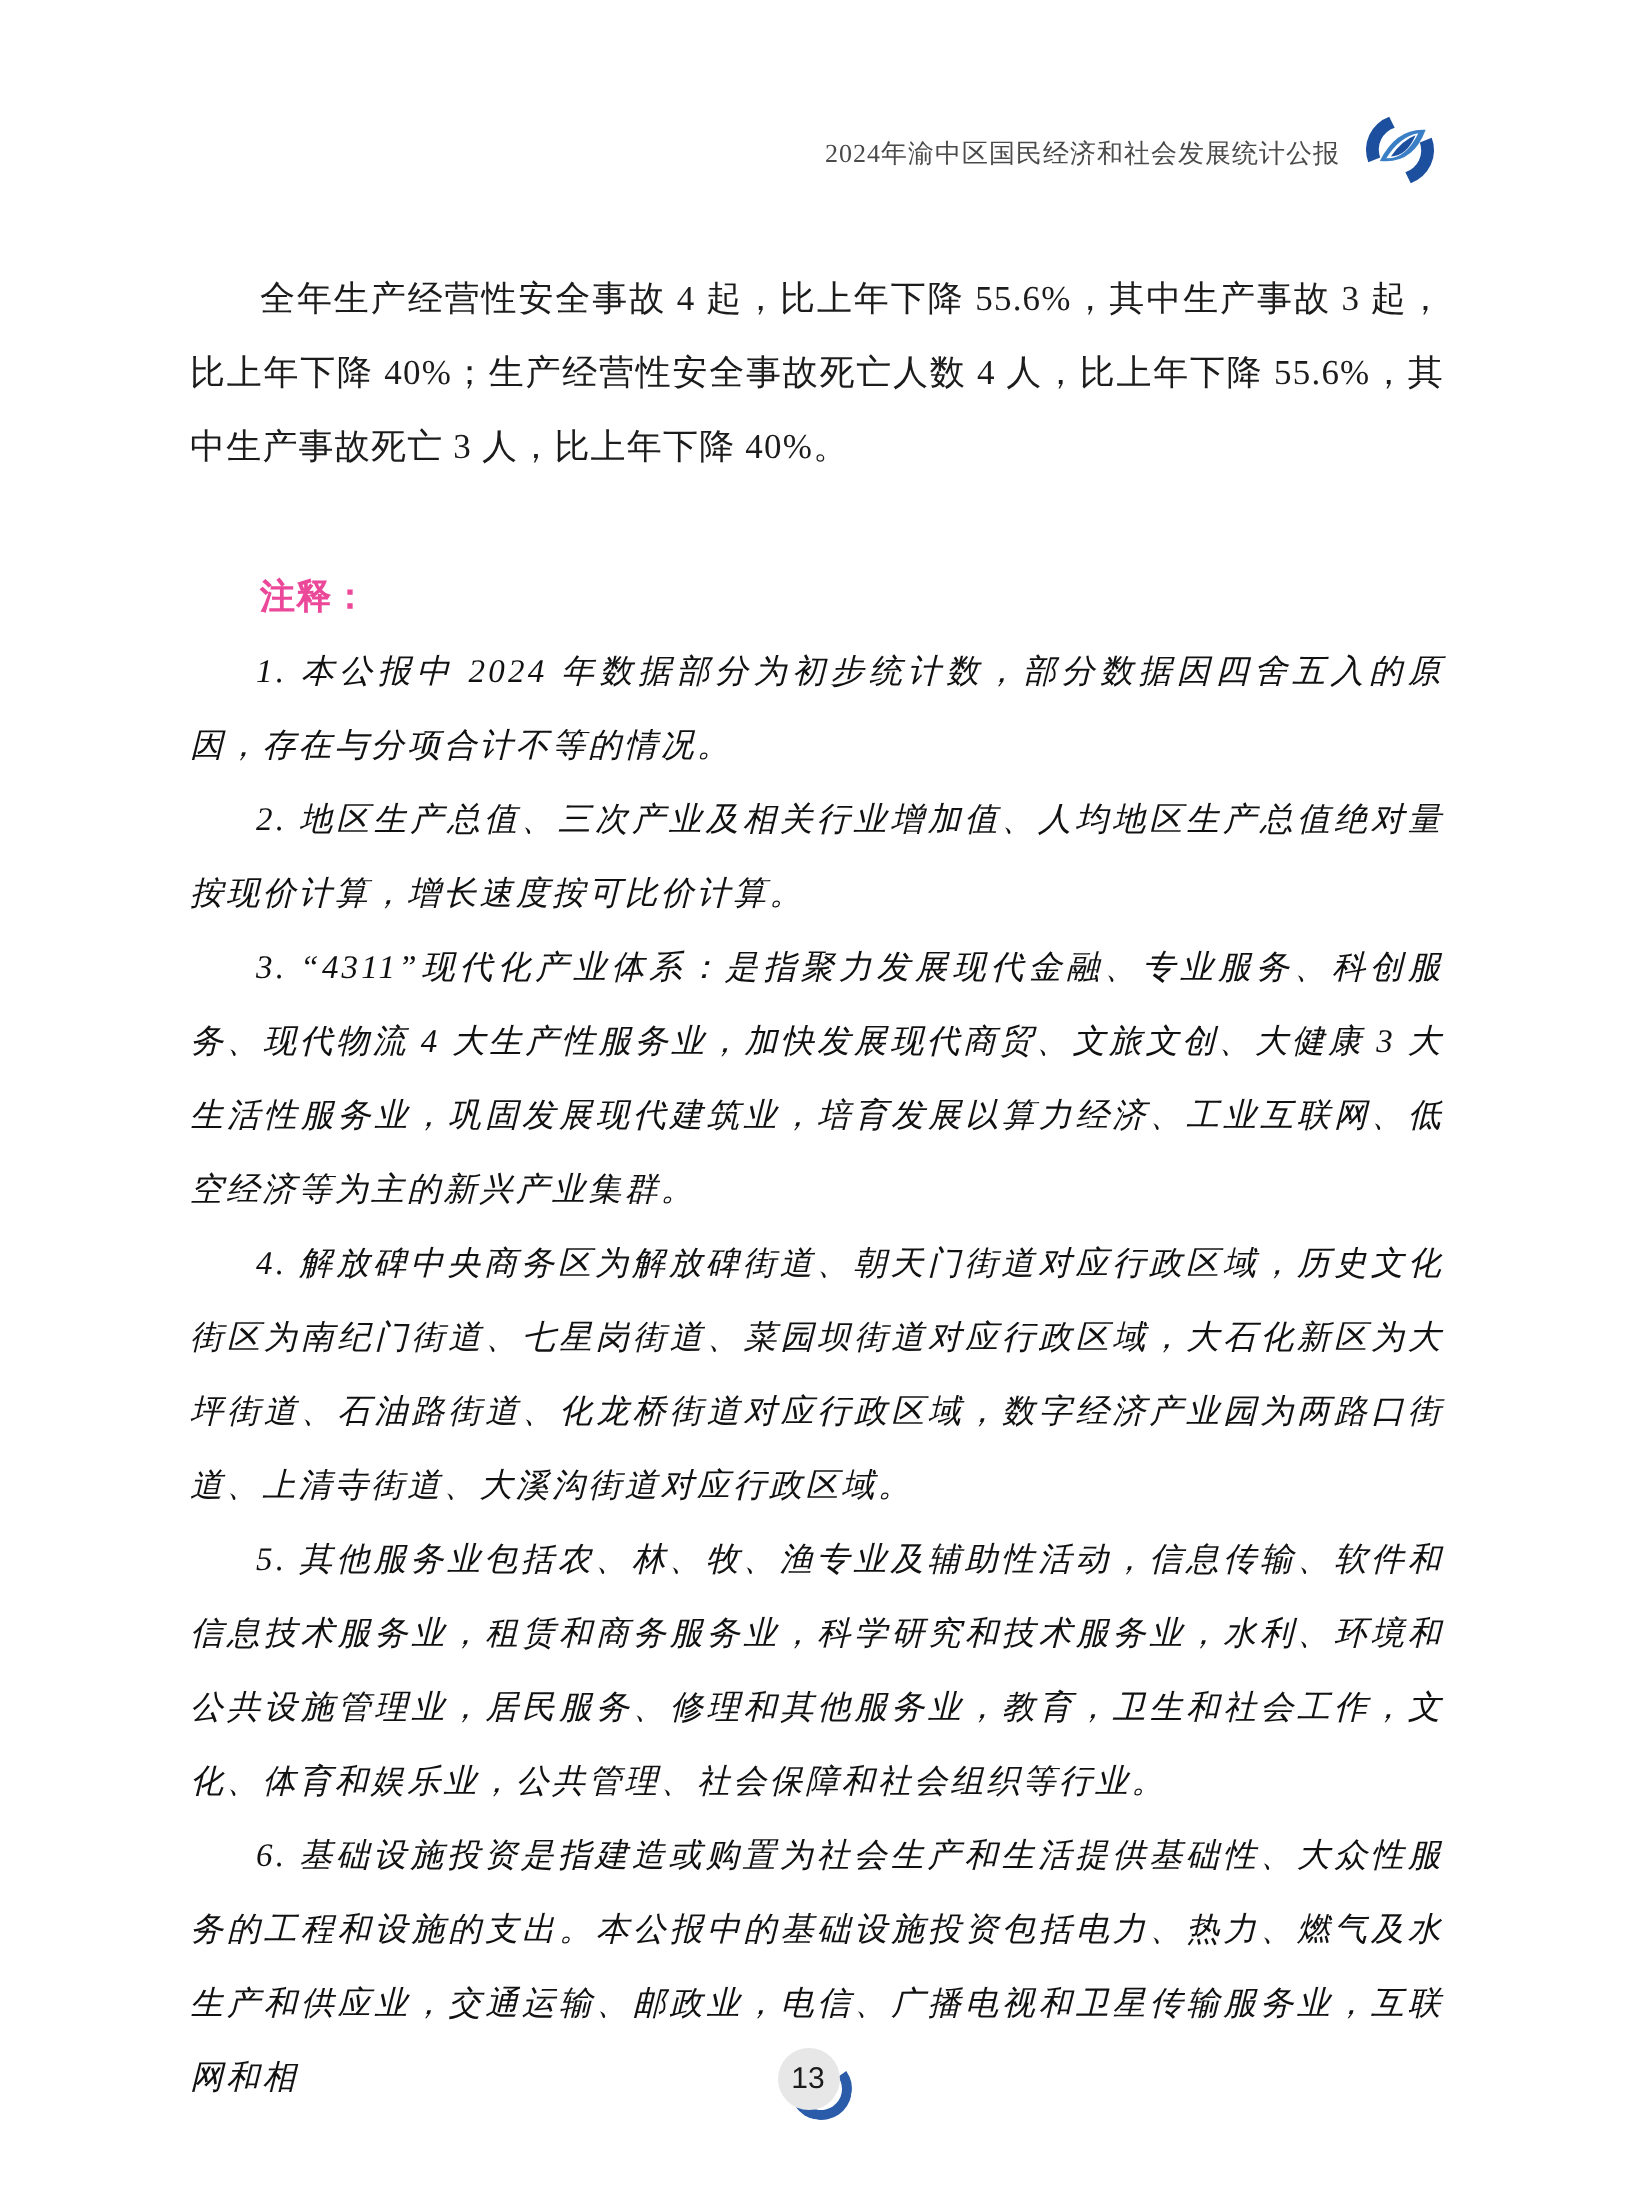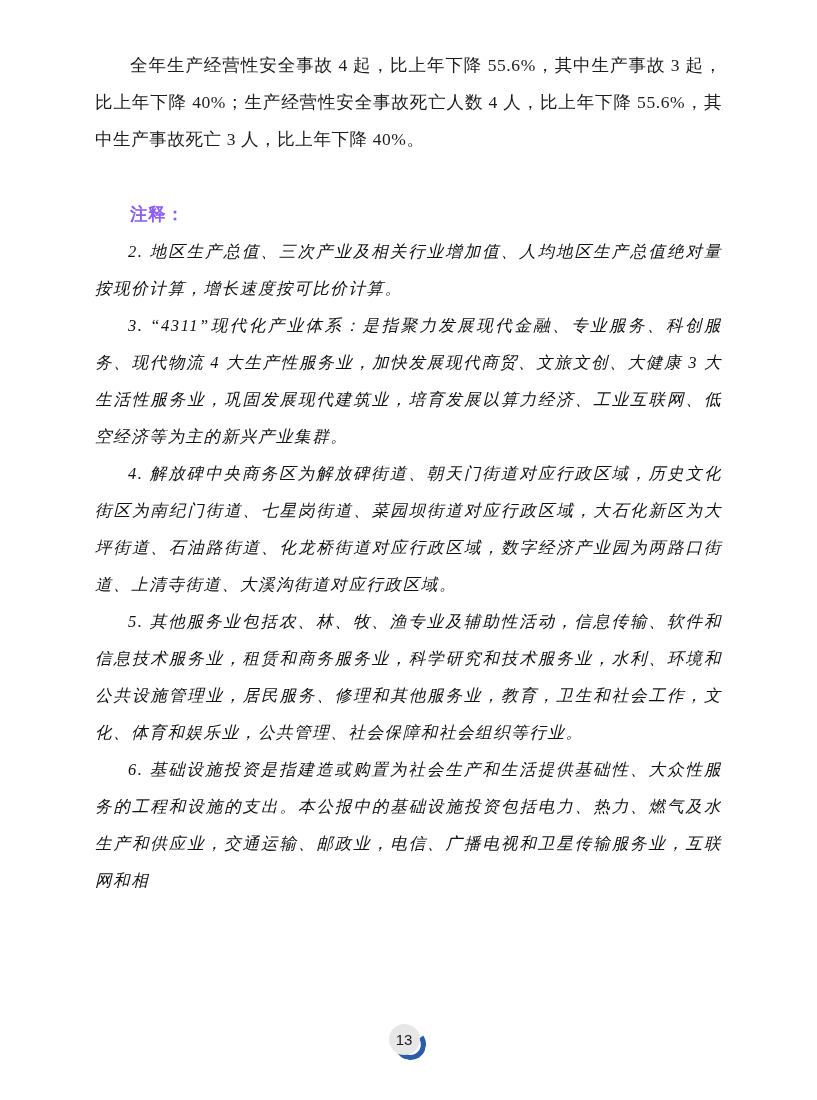--- a/index.html
+++ b/index.html
@@ -55,21 +55,21 @@
   .para + .para { margin-top: 16px; }
 
   
   .notes-section { margin-top: 38px; }
   .notes-heading {
     font-family: "Liberation Sans", "DejaVu Sans", sans-serif;
     font-weight: bold;
     font-size: 17.5px;
     line-height: 37px;
     text-indent: 2em;
-    color: #8b5cf6;
+    color: #ec4899;
   }
   .note-item {
     font-style: italic;
     font-size: 16.5px;
     line-height: 37px;
     text-align: justify;
     text-indent: 2em;
     letter-spacing: 1.6px;
     color: #111;
   }
@@ -114,26 +114,41 @@
     font-family: "Liberation Sans", "DejaVu Sans", sans-serif;
     font-size: 15px;
     color: #1a1a1a;
   }
 </style>
 </head>
 <body>
 
 <div class="page">
 
+  <div class="page-header">
+    <span class="header-title">2024年渝中区国民经济和社会发展统计公报</span>
+    <span class="header-logo">
+      <svg viewBox="0 0 48 48" width="44" height="46" aria-hidden="true">
+
+        <path d="M 24 5 A 19 19 0 0 0 5.5 25 L 12.5 24.5 A 12.5 12.5 0 0 1 25 11.5 Z" fill="#1d4f9f" transform="rotate(-18 24 24)"></path>
+        <path d="M 24 43 A 19 19 0 0 0 42.5 23 L 35.5 23.5 A 12.5 12.5 0 0 1 23 36.5 Z" fill="#1d4f9f" transform="rotate(-18 24 24)"></path>
+
+        <path d="M 13 30 Q 22 12 38 13 Q 31 32 13 30 Z" fill="#3a7ec6"></path>
+        <path d="M 16.5 28.5 Q 24 16.5 34 14.8 Q 27 29 16.5 28.5 Z" fill="#ffffff"></path>
+        <path d="M 19 27.5 Q 25.5 18.5 32.5 16 Q 27.5 27.5 19 27.5 Z" fill="#1d4f9f"></path>
+      </svg>
+    </span>
+  </div>
 
   <div class="body-text">
     <p class="para indented">全年生产经营性安全事故 4 起，比上年下降 55.6%，其中生产事故 3 起，比上年下降 40%；生产经营性安全事故死亡人数 4 人，比上年下降 55.6%，其中生产事故死亡 3 人，比上年下降 40%。</p>
 
     <div class="notes-section">
       <div class="notes-heading">注释：</div>
+      <p class="note-item">1. 本公报中 2024 年数据部分为初步统计数，部分数据因四舍五入的原因，存在与分项合计不等的情况。</p>
       <p class="note-item">2. 地区生产总值、三次产业及相关行业增加值、人均地区生产总值绝对量按现价计算，增长速度按可比价计算。</p>
       <p class="note-item">3. “4311”现代化产业体系：是指聚力发展现代金融、专业服务、科创服务、现代物流 4 大生产性服务业，加快发展现代商贸、文旅文创、大健康 3 大生活性服务业，巩固发展现代建筑业，培育发展以算力经济、工业互联网、低空经济等为主的新兴产业集群。</p>
       <p class="note-item">4. 解放碑中央商务区为解放碑街道、朝天门街道对应行政区域，历史文化街区为南纪门街道、七星岗街道、菜园坝街道对应行政区域，大石化新区为大坪街道、石油路街道、化龙桥街道对应行政区域，数字经济产业园为两路口街道、上清寺街道、大溪沟街道对应行政区域。</p>
       <p class="note-item">5. 其他服务业包括农、林、牧、渔专业及辅助性活动，信息传输、软件和信息技术服务业，租赁和商务服务业，科学研究和技术服务业，水利、环境和公共设施管理业，居民服务、修理和其他服务业，教育，卫生和社会工作，文化、体育和娱乐业，公共管理、社会保障和社会组织等行业。</p>
       <p class="note-item">6. 基础设施投资是指建造或购置为社会生产和生活提供基础性、大众性服务的工程和设施的支出。本公报中的基础设施投资包括电力、热力、燃气及水生产和供应业，交通运输、邮政业，电信、广播电视和卫星传输服务业，互联网和相</p>
     </div>
   </div>
 
   <div class="footer">
     <div class="page-badge">

